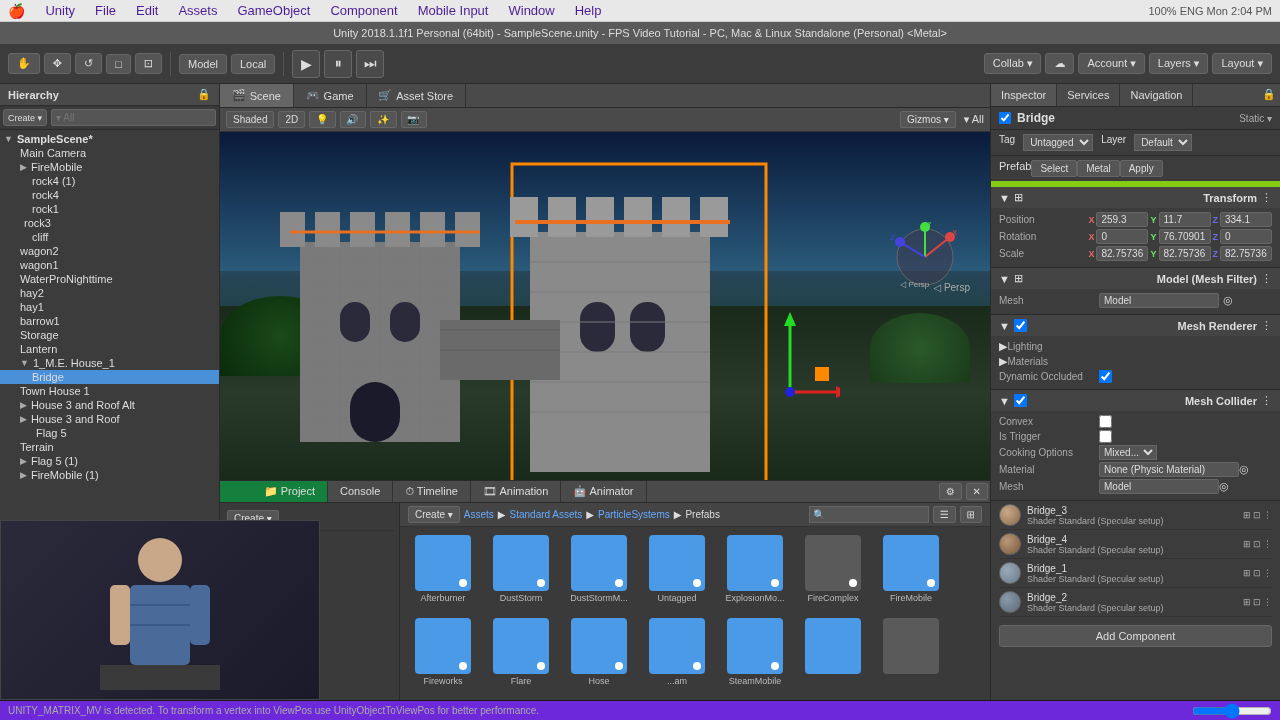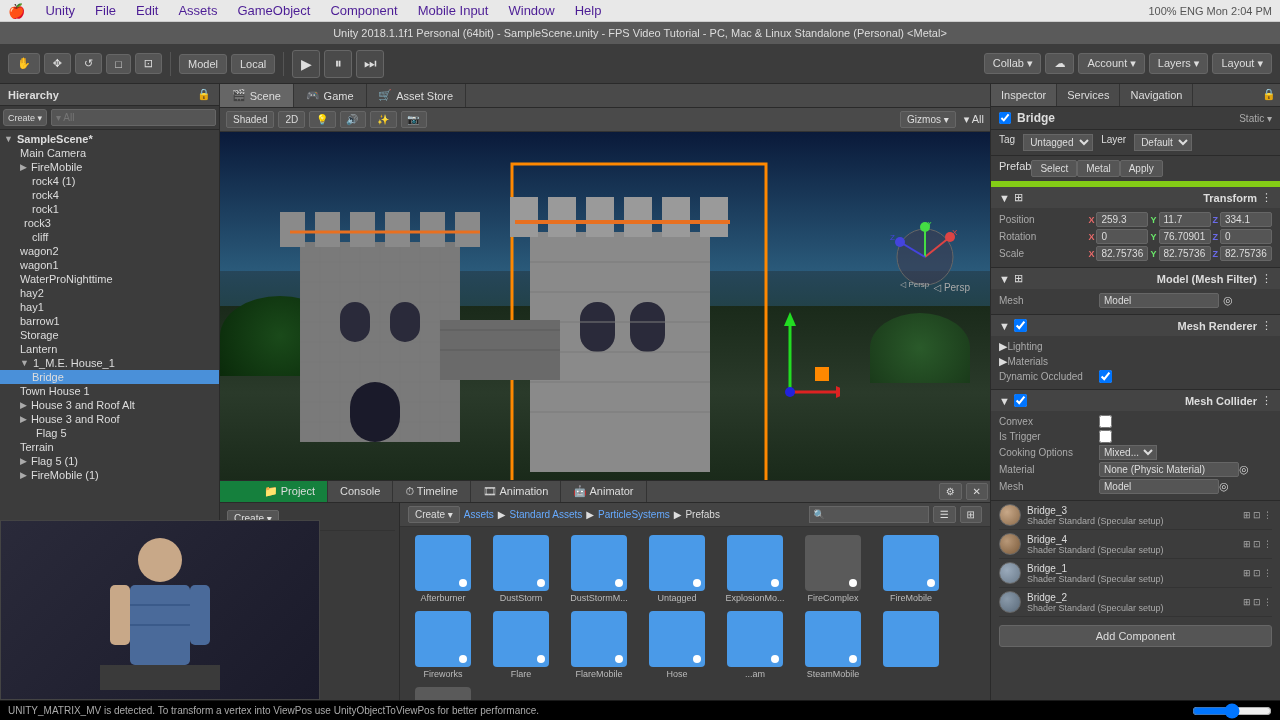--- a/index.html
+++ b/index.html
@@ -92,21 +92,21 @@
     .coord-label.z { color: #6a6ae8; }
     
     .material-item { display: flex; align-items: center; padding: 3px 0; gap: 6px; border-bottom: 1px solid #333; }
     .material-sphere { width: 22px; height: 22px; border-radius: 50%; border: 1px solid #666; flex-shrink: 0; }
     .material-info { flex: 1; font-size: 10px; }
     .material-shader { color: #aaa; font-size: 9px; }
     
     .add-component-btn { margin: 8px; padding: 4px; background: #555; border: 1px solid #666; color: #ddd; font-size: 11px; cursor: pointer; border-radius: 3px; text-align: center; width: calc(100% - 16px); }
 
     
-    #status-bar { height: 20px; background: #000000; display: flex; align-items: center; padding: 0 8px; font-size: 10px; color: #aaa; border-top: 1px solid #1a1a1a; }
+    #status-bar { height: 20px; background: #6d28d9; display: flex; align-items: center; padding: 0 8px; font-size: 10px; color: #aaa; border-top: 1px solid #1a1a1a; }
 
     
     #webcam { position: absolute; bottom: 20px; left: 0; width: 320px; height: 180px; background: #1a1a1a; border-top: 2px solid #555; z-index: 10; }
     #webcam-preview { width: 100%; height: 100%; background: linear-gradient(135deg, #2a2a3a, #1a1a2a); display: flex; align-items: center; justify-content: center; }
 
     
     ::-webkit-scrollbar { width: 8px; height: 8px; }
     ::-webkit-scrollbar-track { background: #333; }
     ::-webkit-scrollbar-thumb { background: #666; border-radius: 4px; }
   </style>
@@ -485,26 +485,20 @@
             <div class="asset-item">
               <div class="asset-icon">
                   <div class="dot"></div>
                 </div>
               <span class="asset-label">Flare</span>
             </div>
             <div class="asset-item">
               <div class="asset-icon">
                   <div class="dot"></div>
                 </div>
-              <span class="asset-label">FlareMobile</span>
-            </div>
-            <div class="asset-item">
-              <div class="asset-icon">
-                  <div class="dot"></div>
-                </div>
               <span class="asset-label">Hose</span>
             </div>
 
             <div class="asset-item">
               <div class="asset-icon">
                   <div class="dot"></div>
                 </div>
               <span class="asset-label">...am</span>
             </div>
             <div class="asset-item">

